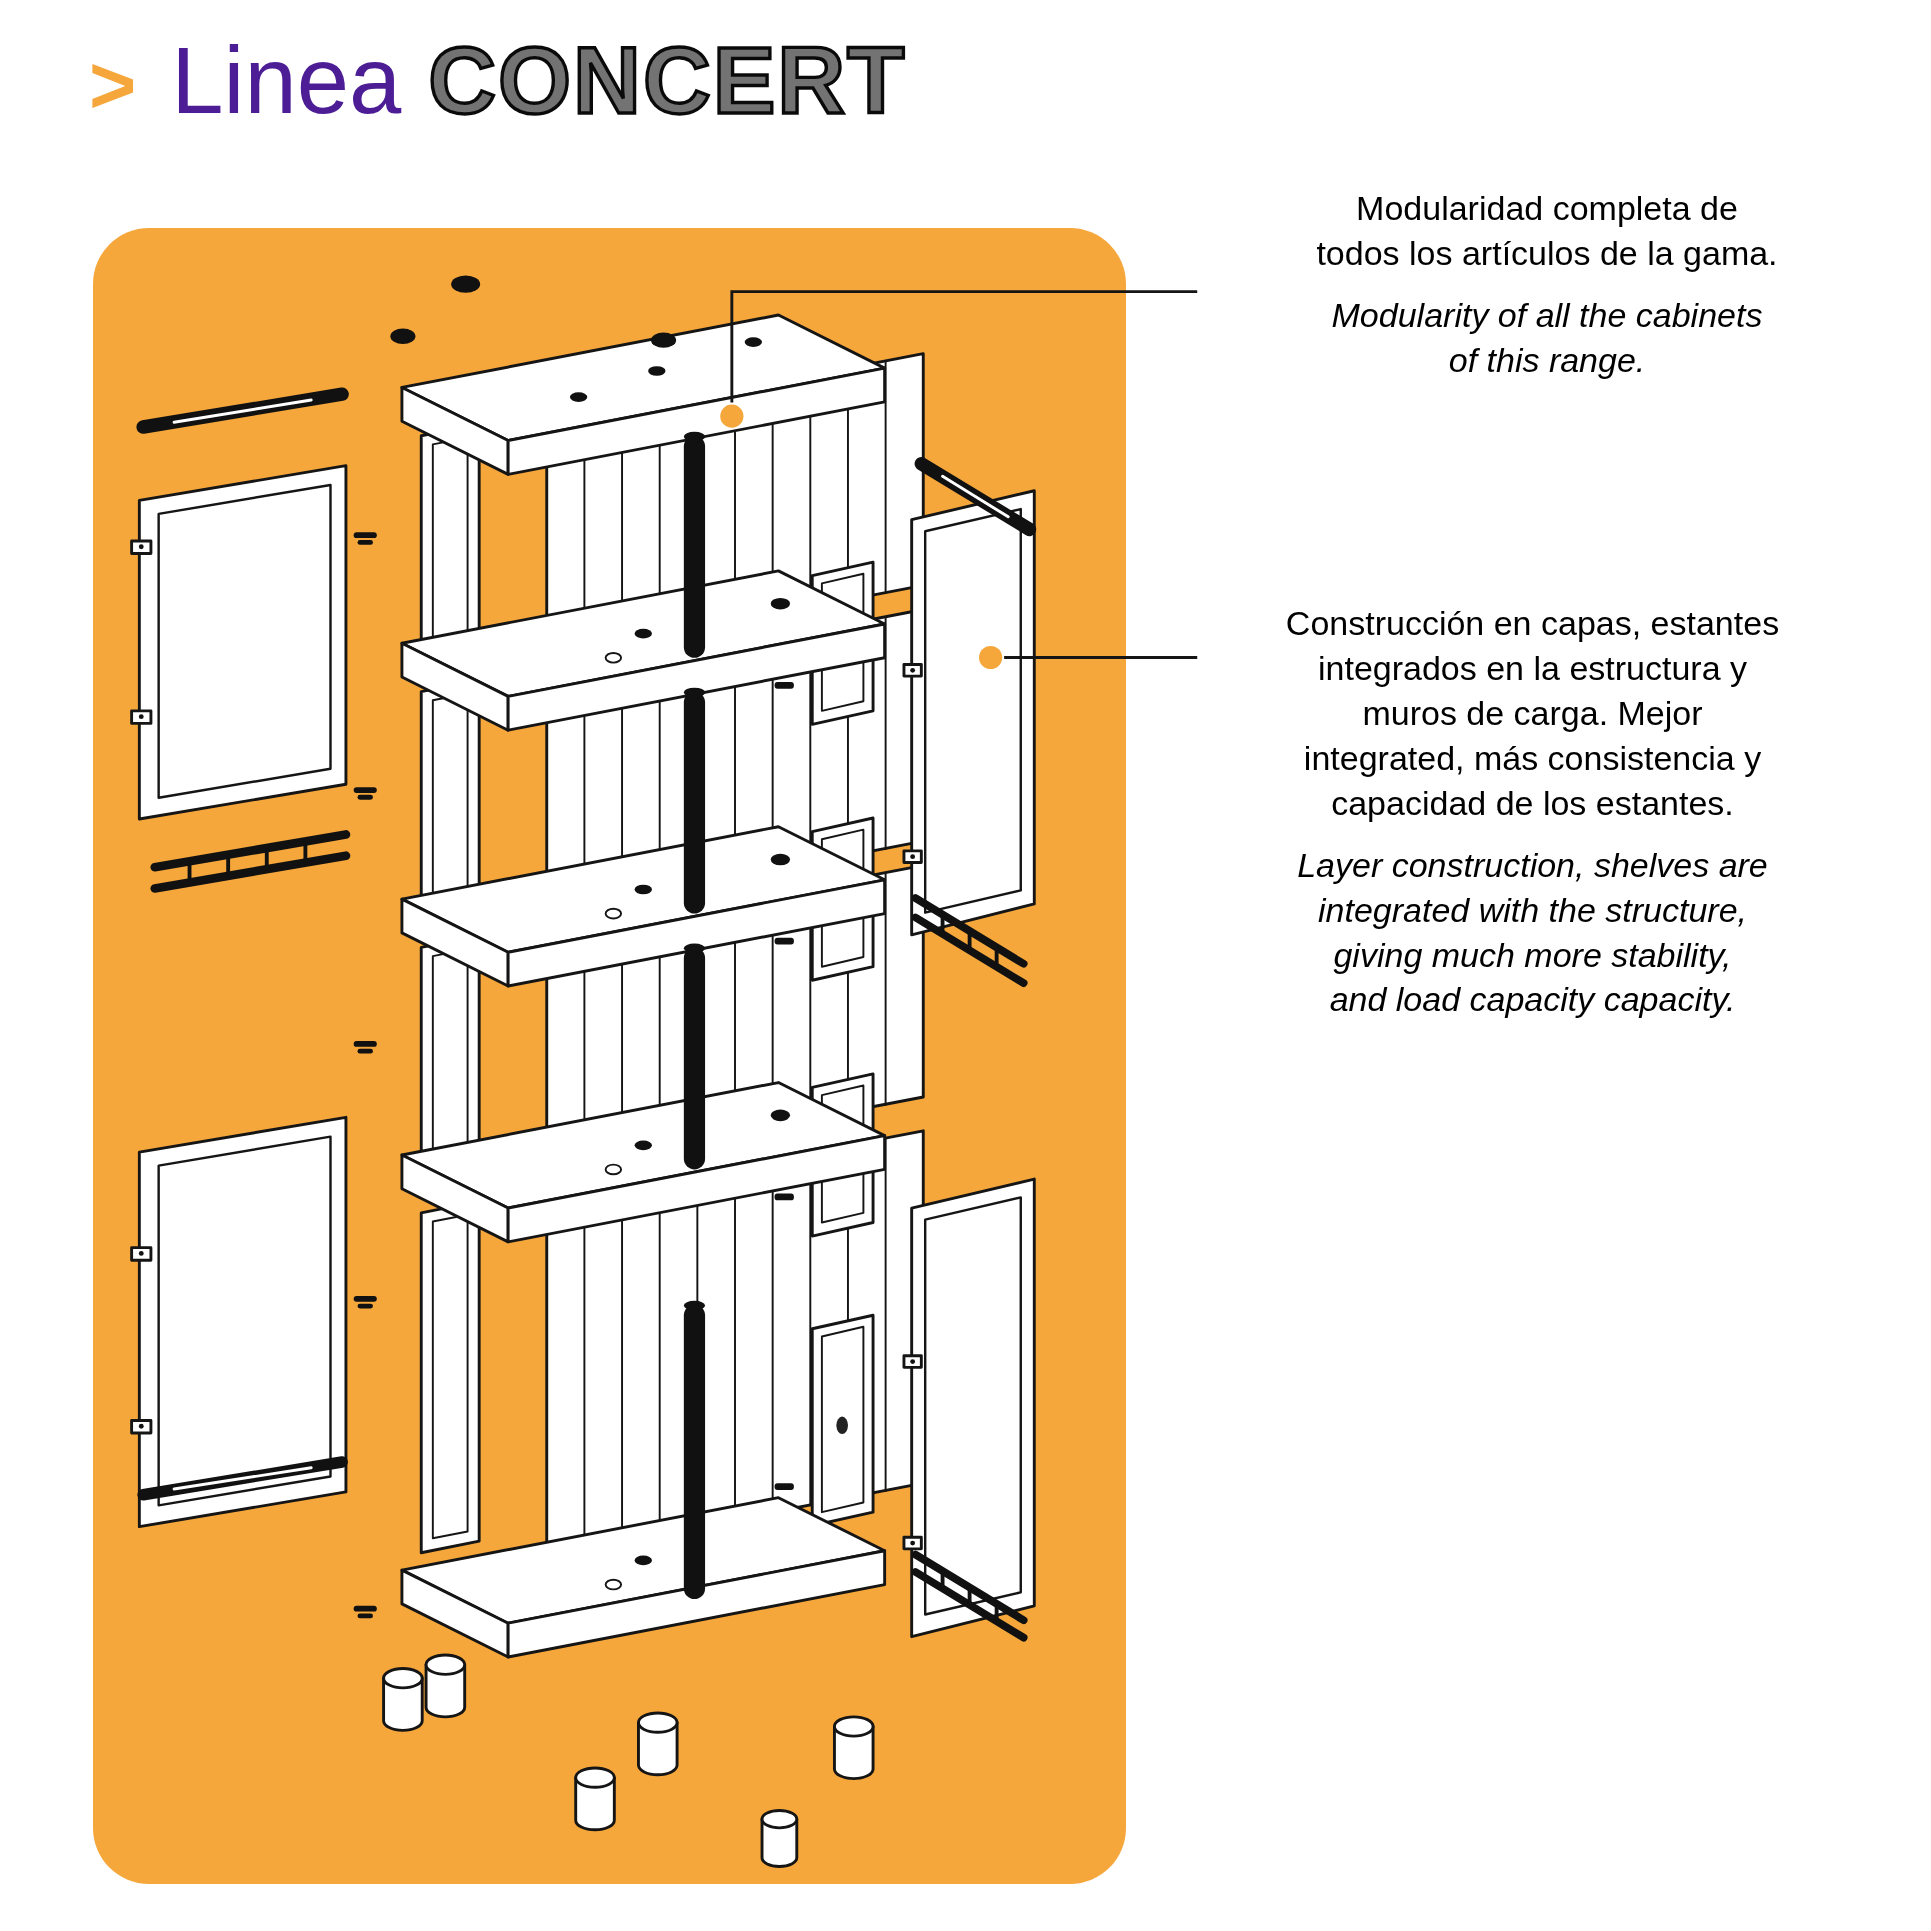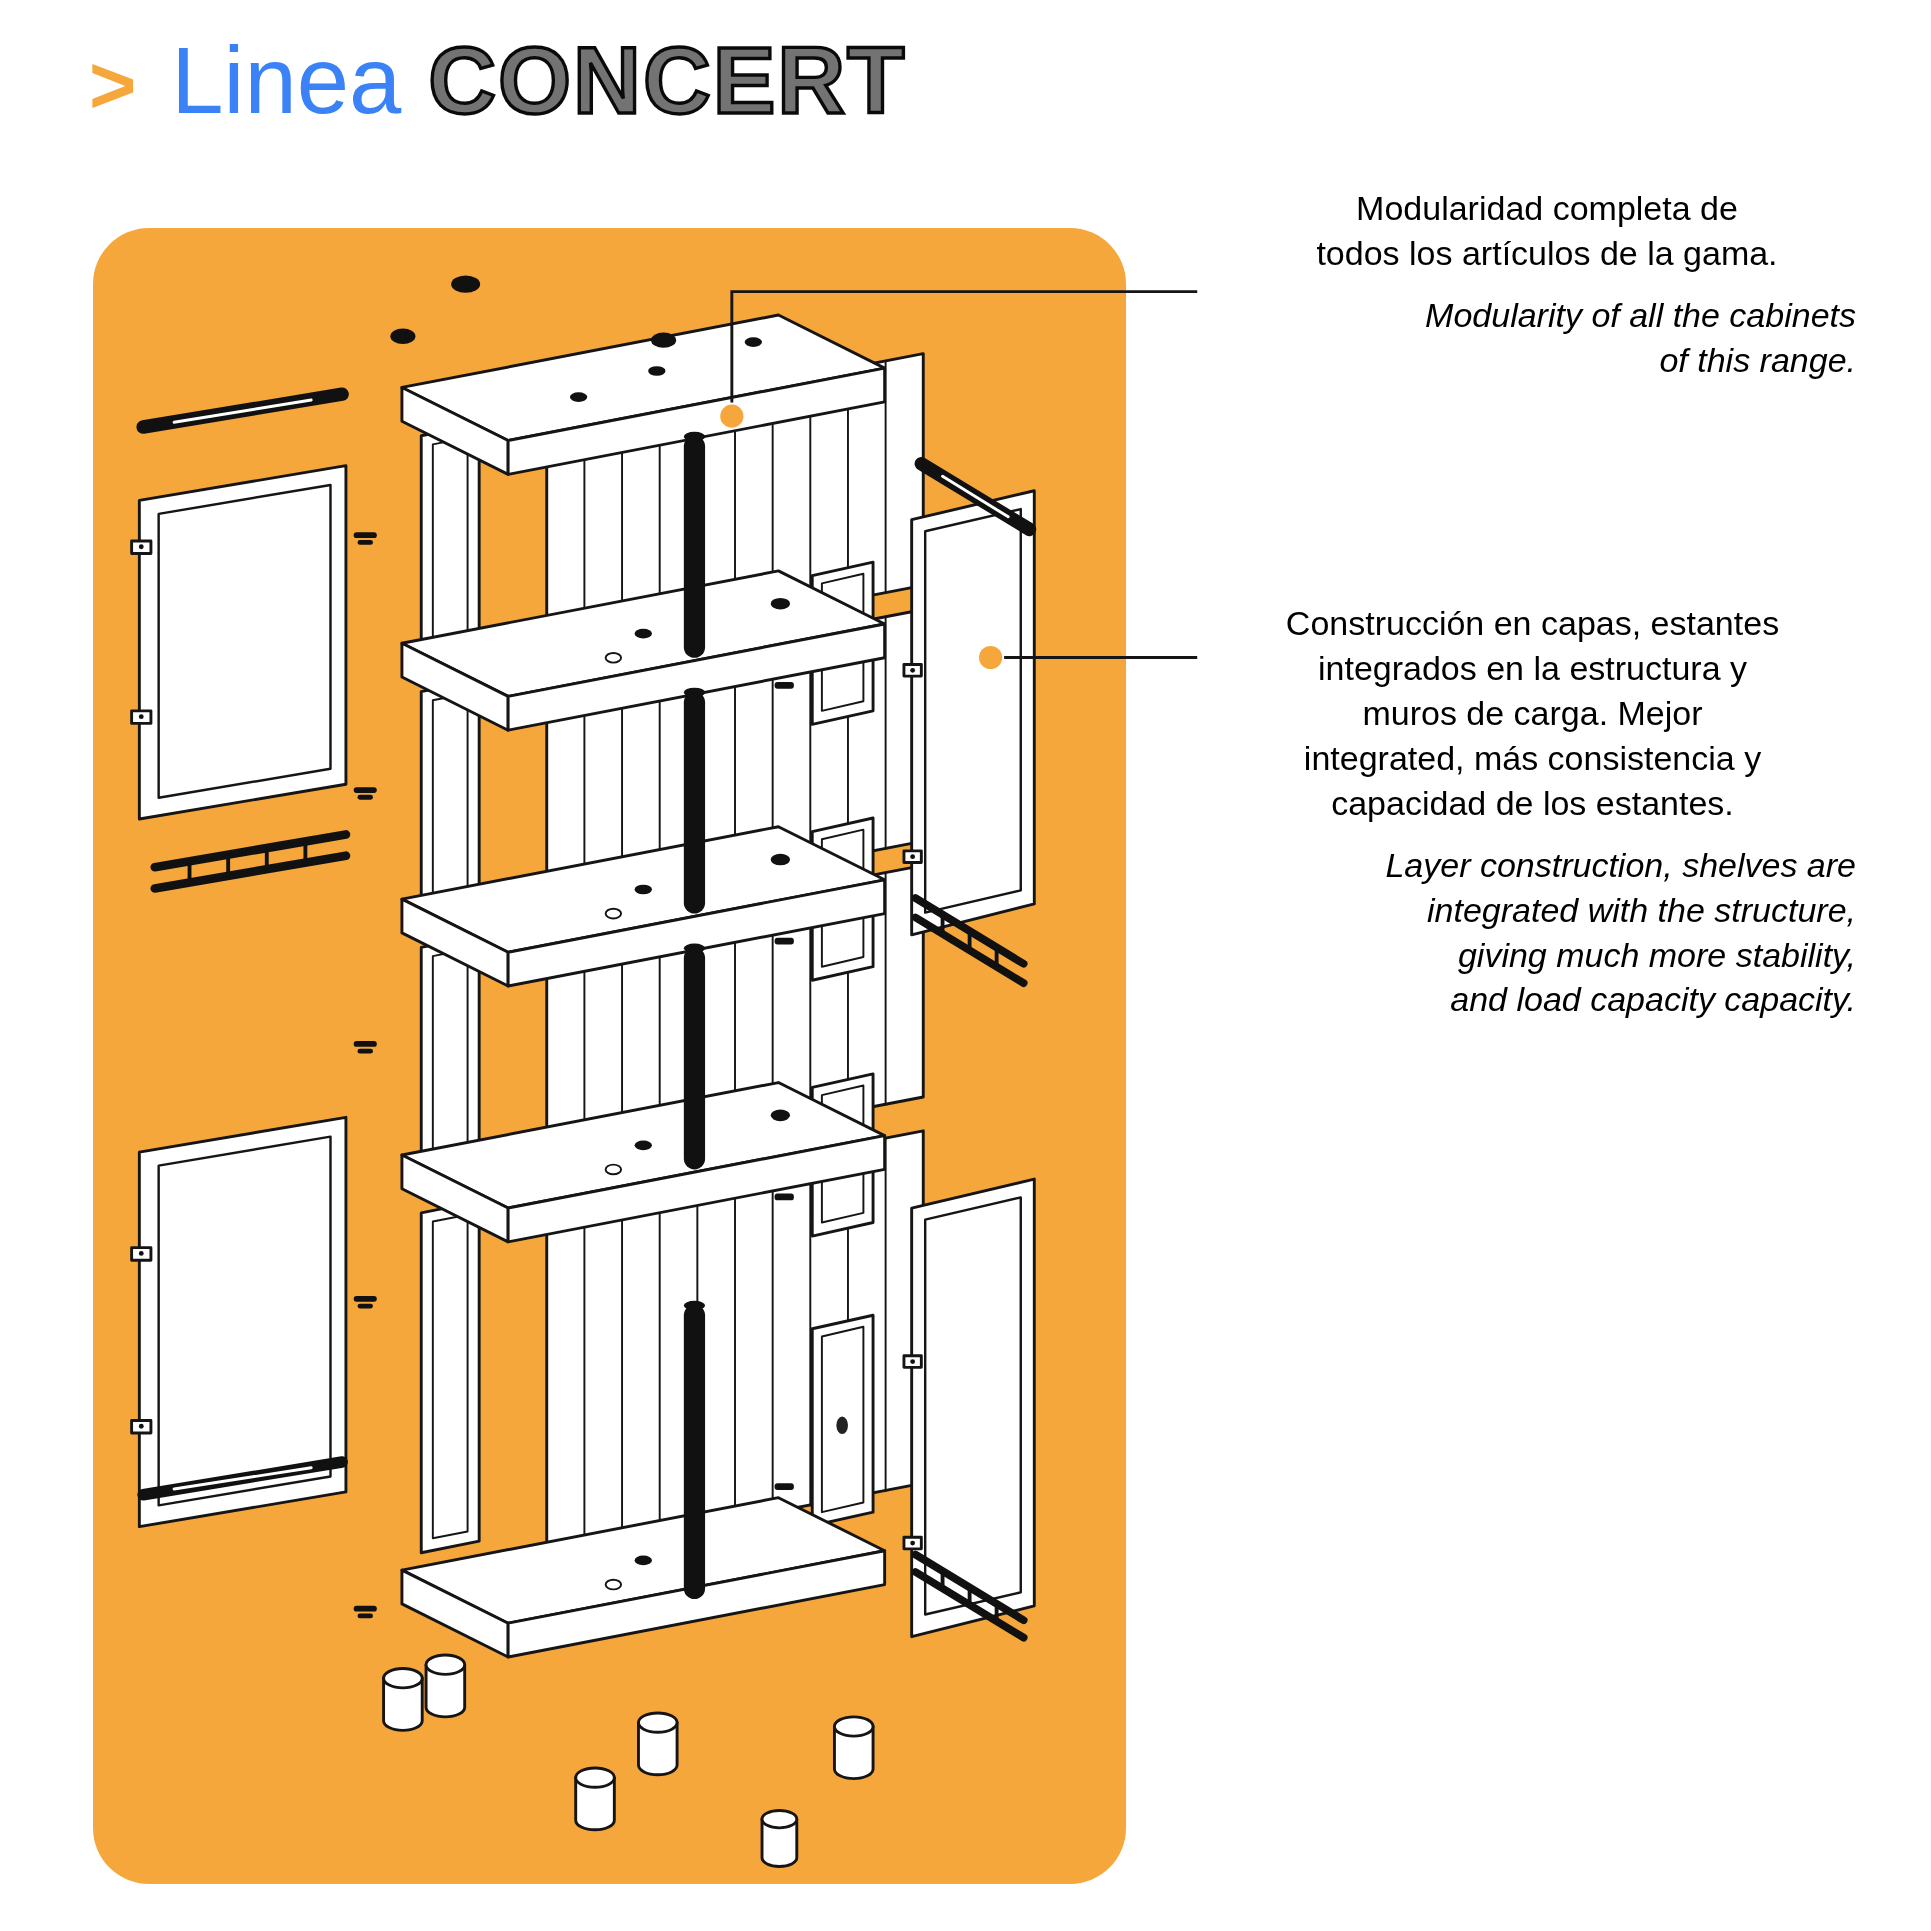--- a/index.html
+++ b/index.html
@@ -15,21 +15,21 @@
   
   .title {
     position: absolute; left: 89px; top: 27px;
     display: flex; align-items: baseline; white-space: nowrap;
   }
   .title .chev {
     color: #F5A73B; font-weight: bold; font-size: 81px;
     margin-right: 35px;
   }
   .title .t-reg {
-    font-size: 94px; font-weight: 400; color: #3b82f6; margin-right: 27px;
+    font-size: 94px; font-weight: 400; color: #4c1d95; margin-right: 27px;
     letter-spacing: 0;
   }
   .title .t-bold {
     font-size: 94px; font-weight: bold; color: #737373;
     -webkit-text-stroke: 3.4px #0a0a0a; letter-spacing: 1.9px;
   }
 
   
   .panel {
     position: absolute; left: 93px; top: 228px;
@@ -39,21 +39,21 @@
   }
   .diagram { position: absolute; left: 0; top: 0; width: 100%; height: 100%; }
 
   
   .ann { position: absolute; text-align: center; }
   .ann p {
     margin: 0 0 17.4px 0;
     font-size: 34px; line-height: 1.32;
     white-space: pre-line;
   }
-  .ann .en { font-style: italic; text-align: right; }
+  .ann .en { font-style: italic; }
   .ann1 { left: 1238px; top: 186px; width: 618px; }
   .ann2 { left: 1209px; top: 601px; width: 647px; }
 
   
   .callouts {
     position: absolute; left: 0; top: 0; width: 1931px; height: 1931px;
     pointer-events: none;
   }
 </style>
 </head>

